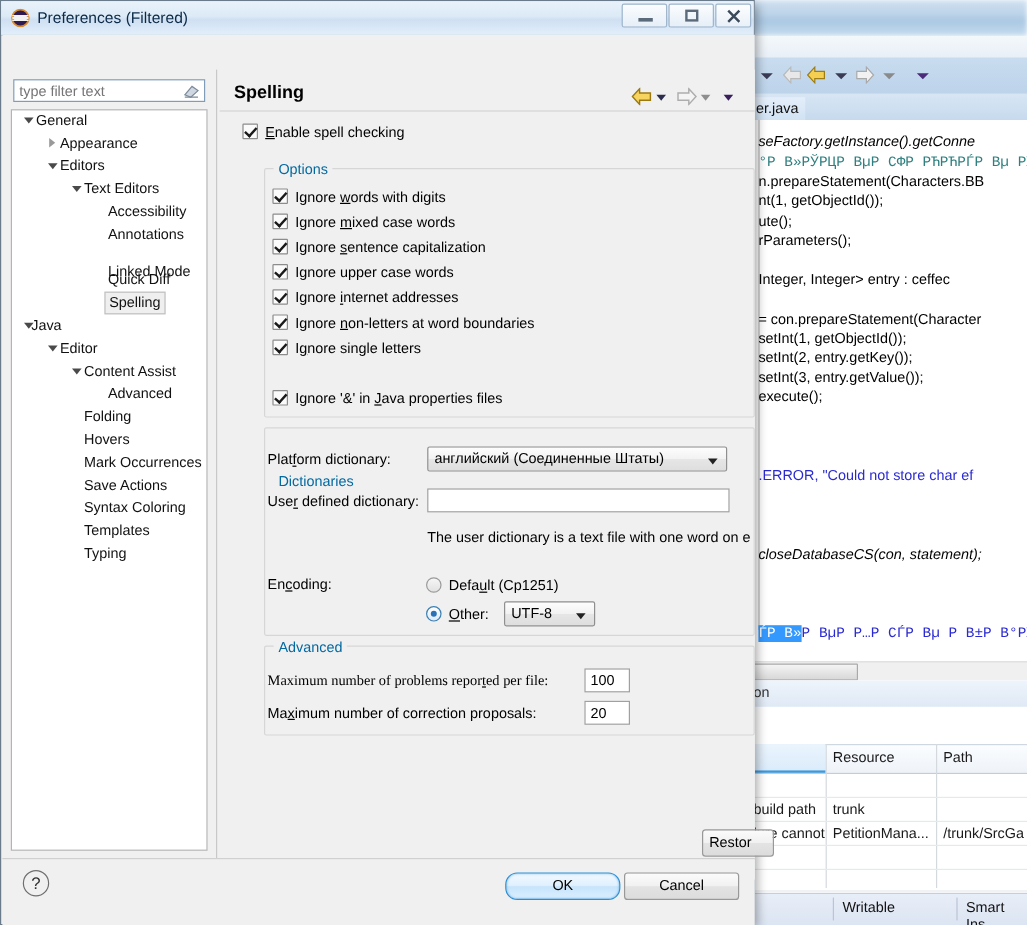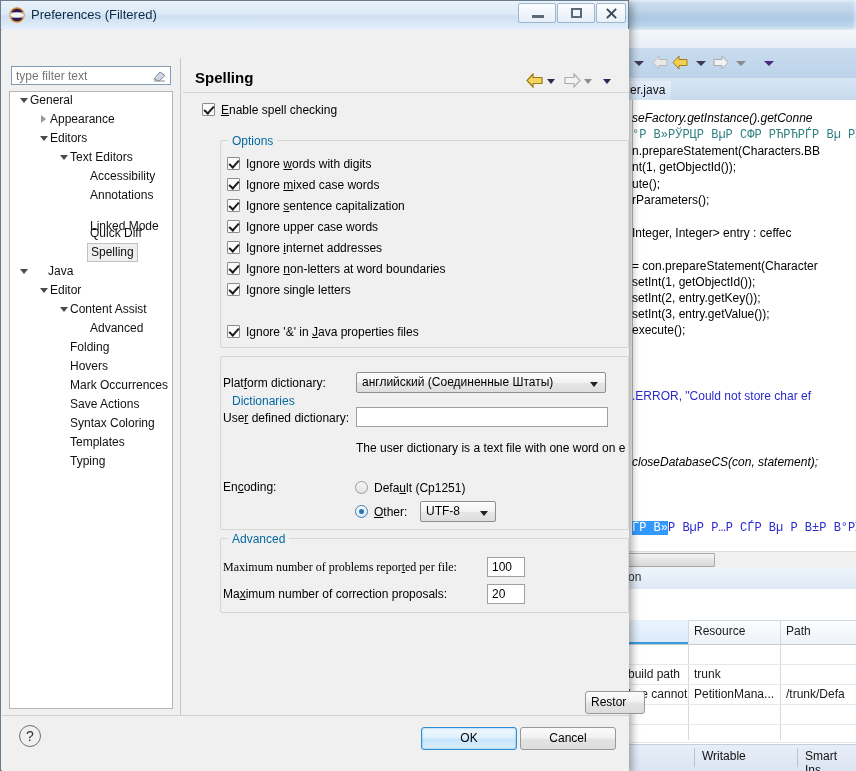--- a/index.html
+++ b/index.html
@@ -200,21 +200,21 @@
   <div class="pv-vline" style="left:780px;top:620px;height:120px;"></div>
   <div class="pv-hline" style="left:626px;top:664px;width:230px;"></div>
   <div class="pv-hline" style="left:626px;top:684px;width:230px;"></div>
   <div class="pv-hline" style="left:626px;top:704px;width:230px;"></div>
   <div class="pv-hline" style="left:626px;top:724px;width:230px;"></div>
   <div class="pv-hline" style="left:626px;top:742px;width:230px;"></div>
   <div class="pv-cell" style="left:628px;top:667px;">build path </div>
   <div class="pv-cell" style="left:694px;top:667px;">trunk</div>
   <div class="pv-cell" style="left:628px;top:687px;">lure cannot</div>
   <div class="pv-cell" style="left:694px;top:687px;">PetitionMana...</div>
-  <div class="pv-cell" style="left:786px;top:687px;">/trunk/Defa</div>
+  <div class="pv-cell" style="left:786px;top:687px;">/trunk/SrcGa</div>
 
   <div class="ide-status"></div>
   <div class="st-sep" style="left:694px;"></div>
   <div class="st-sep" style="left:797px;"></div>
   <div class="st-txt" style="left:702px;">Writable</div>
   <div class="st-txt" style="left:805px;">Smart Ins</div>
 </div>
 
 <div id="dlg">
 
@@ -256,21 +256,21 @@
     <div class="tw tw-closed" style="left:37px;top:81px;"></div>
     <div class="tnode" style="left:48px;top:100px;">Editors</div>
     <div class="tw tw-open" style="left:37px;top:100px;"></div>
     <div class="tnode" style="left:68px;top:119px;">Text Editors</div>
     <div class="tw tw-open" style="left:57px;top:119px;"></div>
     <div class="tnode" style="left:88px;top:138px;">Accessibility</div>
     <div class="tnode" style="left:88px;top:157px;">Annotations</div>
     <div class="tnode" style="left:88px;top:188px;">Linked Mode</div>
     <div class="tnode" style="left:88px;top:195px;">Quick Diff</div>
     <div class="tnode sel" style="left:85px;top:214px;">Spelling</div>
-    <div class="tnode" style="left:46px;top:233px;text-align:center;">Java</div>
+    <div class="tnode" style="left:24px;top:233px;text-align:center;">Java</div>
     <div class="tw tw-open" style="left:17px;top:233px;"></div>
     <div class="tnode" style="left:48px;top:252px;">Editor</div>
     <div class="tw tw-open" style="left:37px;top:252px;"></div>
     <div class="tnode" style="left:68px;top:271px;">Content Assist</div>
     <div class="tw tw-open" style="left:57px;top:271px;"></div>
     <div class="tnode" style="left:88px;top:290px;">Advanced</div>
     <div class="tnode" style="left:68px;top:309px;">Folding</div>
     <div class="tnode" style="left:68px;top:328px;">Hovers</div>
     <div class="tnode" style="left:68px;top:347px;">Mark Occurrences</div>
     <div class="tnode" style="left:68px;top:366px;">Save Actions</div>
@@ -377,16 +377,16 @@
     <div class="hscroll-thumb"></div>
     <div class="thumb-grip" style="left:348px;"></div>
     <div class="thumb-grip" style="left:351px;"></div>
     <div class="thumb-grip" style="left:354px;"></div>
     <div class="hs-arr hs-left" style="left:201px;"></div>
     <div class="hs-arr hs-right" style="left:617px;"></div>
   </div>
 
   <div class="buttonbar">
     <div class="helpbtn" style="left:17px;top:9px;">?</div>
-    <div class="btn primary" style="left:419px;top:11px;width:96px;">OK</div>
+    <div class="btn primary" style="left:419px;top:11px;width:96px;border-radius:10px;">OK</div>
     <div class="btn" style="left:518px;top:11px;width:96px;">Cancel</div>
   </div>
 </div>
 
 </body></html>

